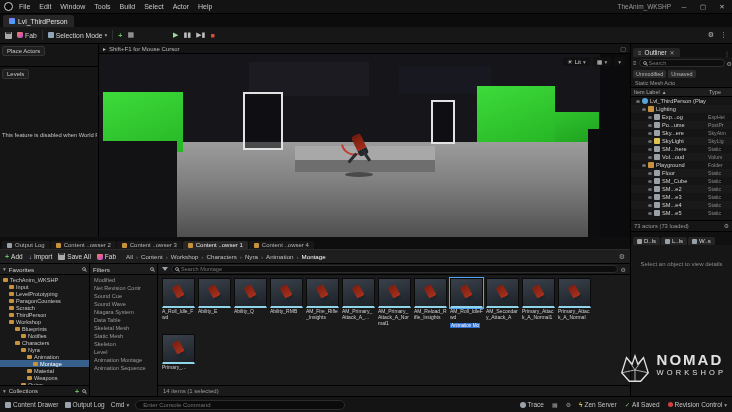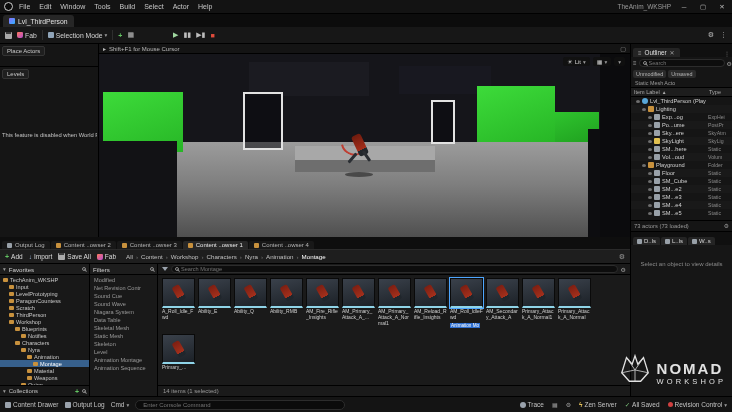--- a/index.html
+++ b/index.html
@@ -193,21 +193,21 @@
   .console{width:210px;height:10px;background:#0b0b0b;border:1px solid #2c2c2c;border-radius:5px;
            display:flex;align-items:center;padding:0 5px;}
   .console input{flex:1;background:transparent;border:0;outline:0;color:#777;font-size:6px;
                  font-family:"Liberation Sans",sans-serif;min-width:0;}
   .sb-right{margin-left:auto;display:flex;align-items:center;gap:8px;}
   .dot-red{width:5px;height:5px;border-radius:50%;background:#d04040;display:inline-block;}
   .ok{color:#7fc97f;}
   .zap{color:#e5c15a;font-weight:bold;}
 
   
-  .watermark{position:absolute;right:6px;top:352px;display:flex;align-items:flex-end;gap:5px;
+  .watermark{position:absolute;right:6px;top:352px;display:flex;align-items:flex-start;gap:5px;
              color:#ececec;opacity:.95;z-index:50;pointer-events:none;}
   .wm-l1{font-size:15px;font-weight:bold;letter-spacing:2px;line-height:1.05;}
   .wm-l2{font-size:7.5px;letter-spacing:3.1px;}
 </style>
 </head>
 <body>
 
 <div id="app">
 
   <div class="menubar">

